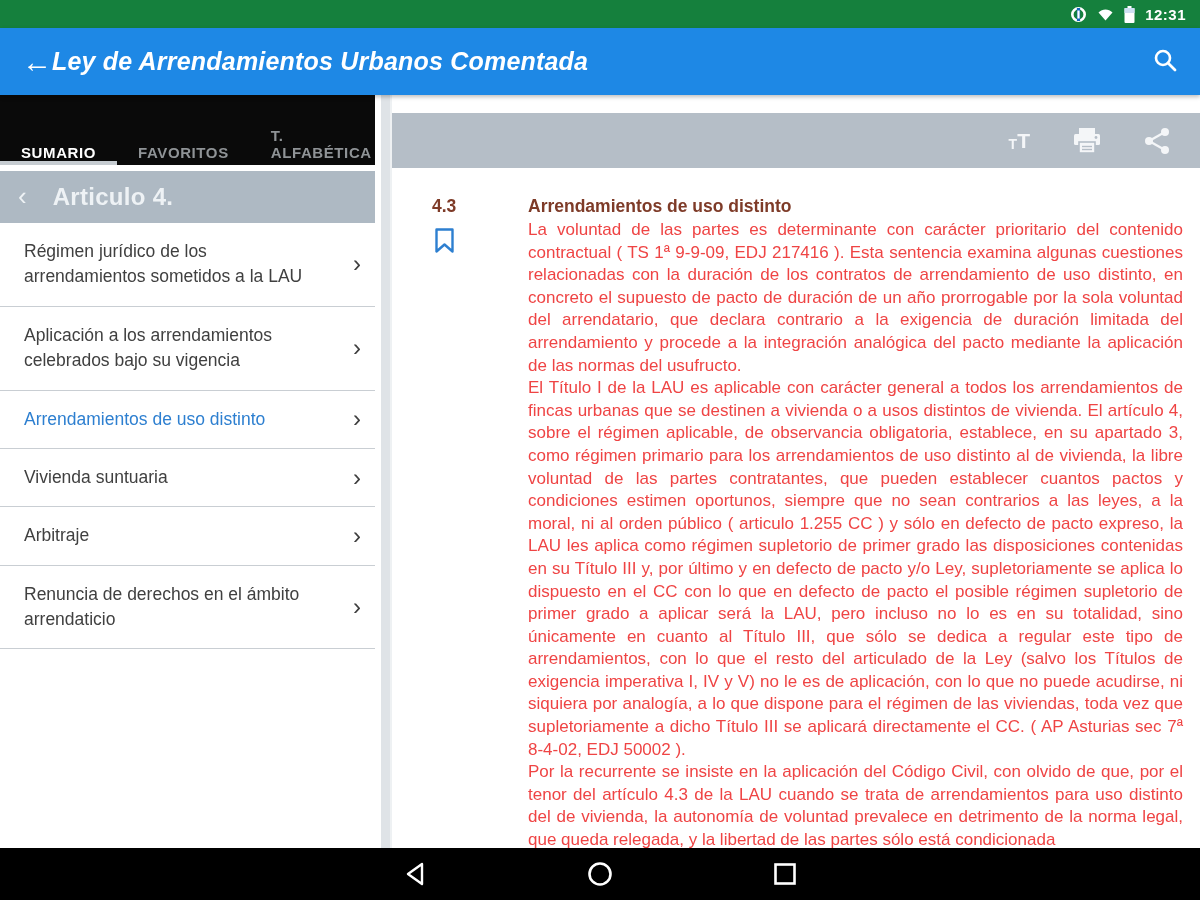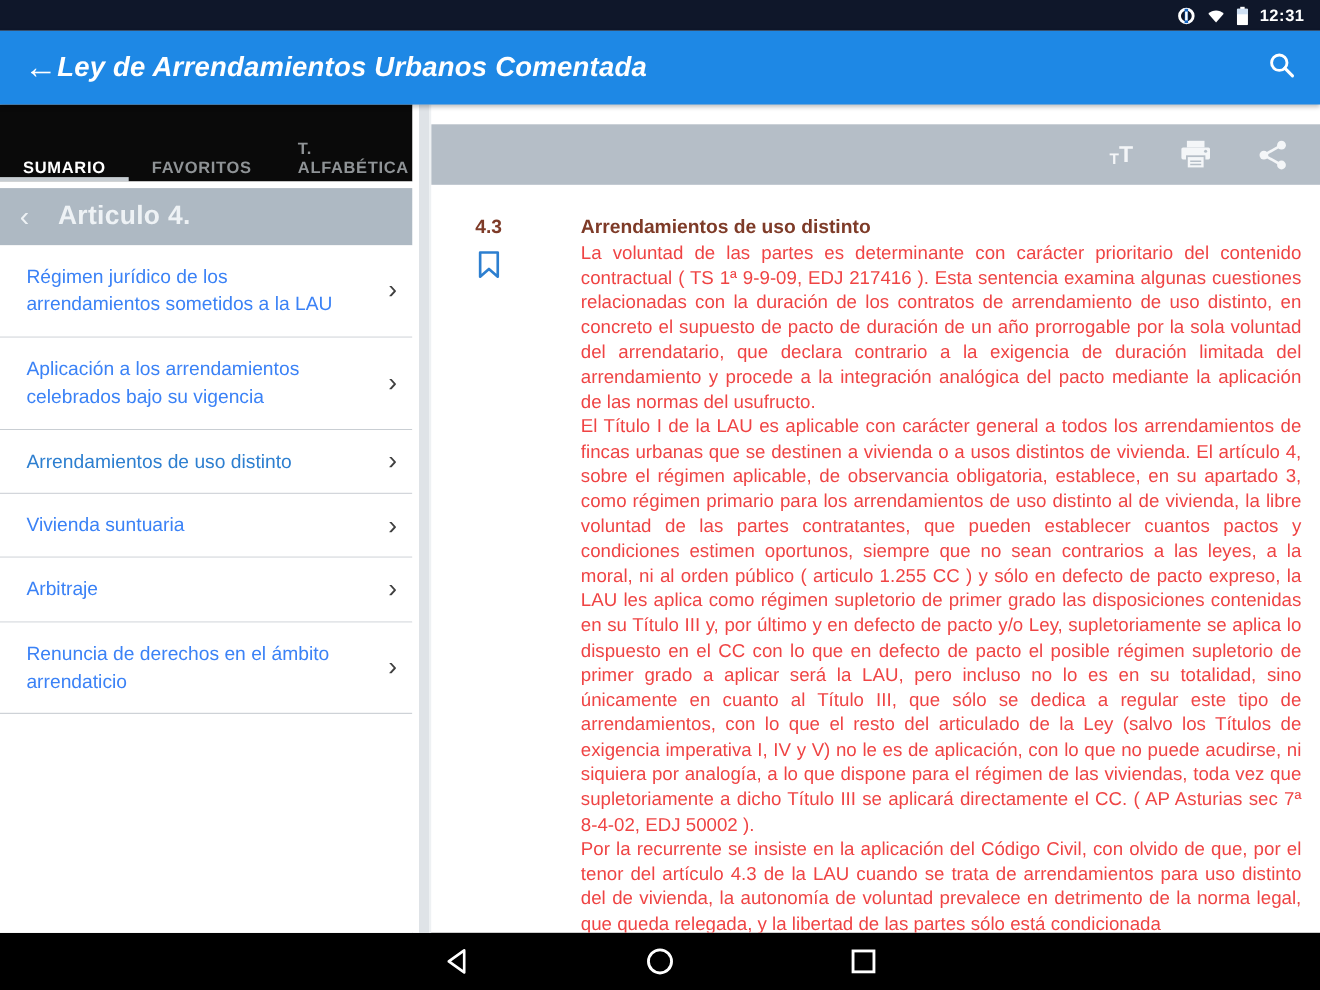--- a/index.html
+++ b/index.html
@@ -1,20 +1,20 @@
 <!DOCTYPE html>
 <html><head>
 <meta charset="utf-8">
 <style>
   * { margin:0; padding:0; box-sizing:border-box; }
   html,body { width:1200px; height:900px; overflow:hidden;
               font-family:"Liberation Sans", sans-serif; background:#fff; }
 
   
-  .status-bar { height:28px; background:#0f172a; display:flex; align-items:center;
+  .status-bar { height:28px; background:#15803d; display:flex; align-items:center;
                 justify-content:flex-end; gap:10px; padding-right:14px; color:#fff; }
   .status-bar .time { font-size:15px; font-weight:bold; letter-spacing:.5px; }
   .status-bar svg { display:block; }
 
   
   .app-bar { height:67px; background:#1e88e5; display:flex; align-items:center;
              padding:0 22px; color:#fff; box-shadow:0 2px 4px rgba(0,0,0,.25); position:relative; z-index:5; }
   .back-arrow { font-size:30px; line-height:1; cursor:pointer; font-weight:bold; }
   .app-title { font-size:25px; font-weight:600; letter-spacing:.2px;font-style:italic; }
   .appbar-search { margin-left:auto; cursor:pointer; }
@@ -29,21 +29,21 @@
          letter-spacing:.6px; color:#8f9396; cursor:pointer; border-bottom:4px solid transparent; }
   .tab.active { color:#fff; border-bottom-color:#c6ccd1; }
   .tab-gap { height:6px; background:#fff; flex:none; }
   .section-header { height:52px; background:#aeb9c3; color:#eef2f5; display:flex;
                     align-items:center; padding-left:18px; flex:none; cursor:pointer; }
   .section-header .chev-left { font-size:26px; line-height:1; margin-top:-2px; }
   .section-header .sh-label { font-size:24px; font-weight:600; margin-left:26px; letter-spacing:.3px; }
   .item-list { flex:1; overflow:hidden; }
   .item { display:flex; align-items:center; padding:16px 14px 16px 24px;
           border-bottom:1px solid #c9ced3; cursor:pointer; background:#fff; }
-  .item-label { width:292px; flex:none; font-size:17.5px; line-height:1.45; color:#3b82f6; }
+  .item-label { width:292px; flex:none; font-size:17.5px; line-height:1.45; color:#404040; }
   .item.selected .item-label { color:#2d7fd0; }
   .item .chev-right { margin-left:auto; color:#3f3f3f; font-size:24px; line-height:1; }
 
   
   .gutter { width:17px; flex:none;
             background:linear-gradient(to right,#ffffff 0 35%,#dfe3e7 35% 88%,#eef1f3 88%); }
 
   
   .content { flex:1; overflow:hidden; display:flex; flex-direction:column; }
   .content-toolbar { margin-top:18px; height:55px; flex:none; background:#b5bec7;

